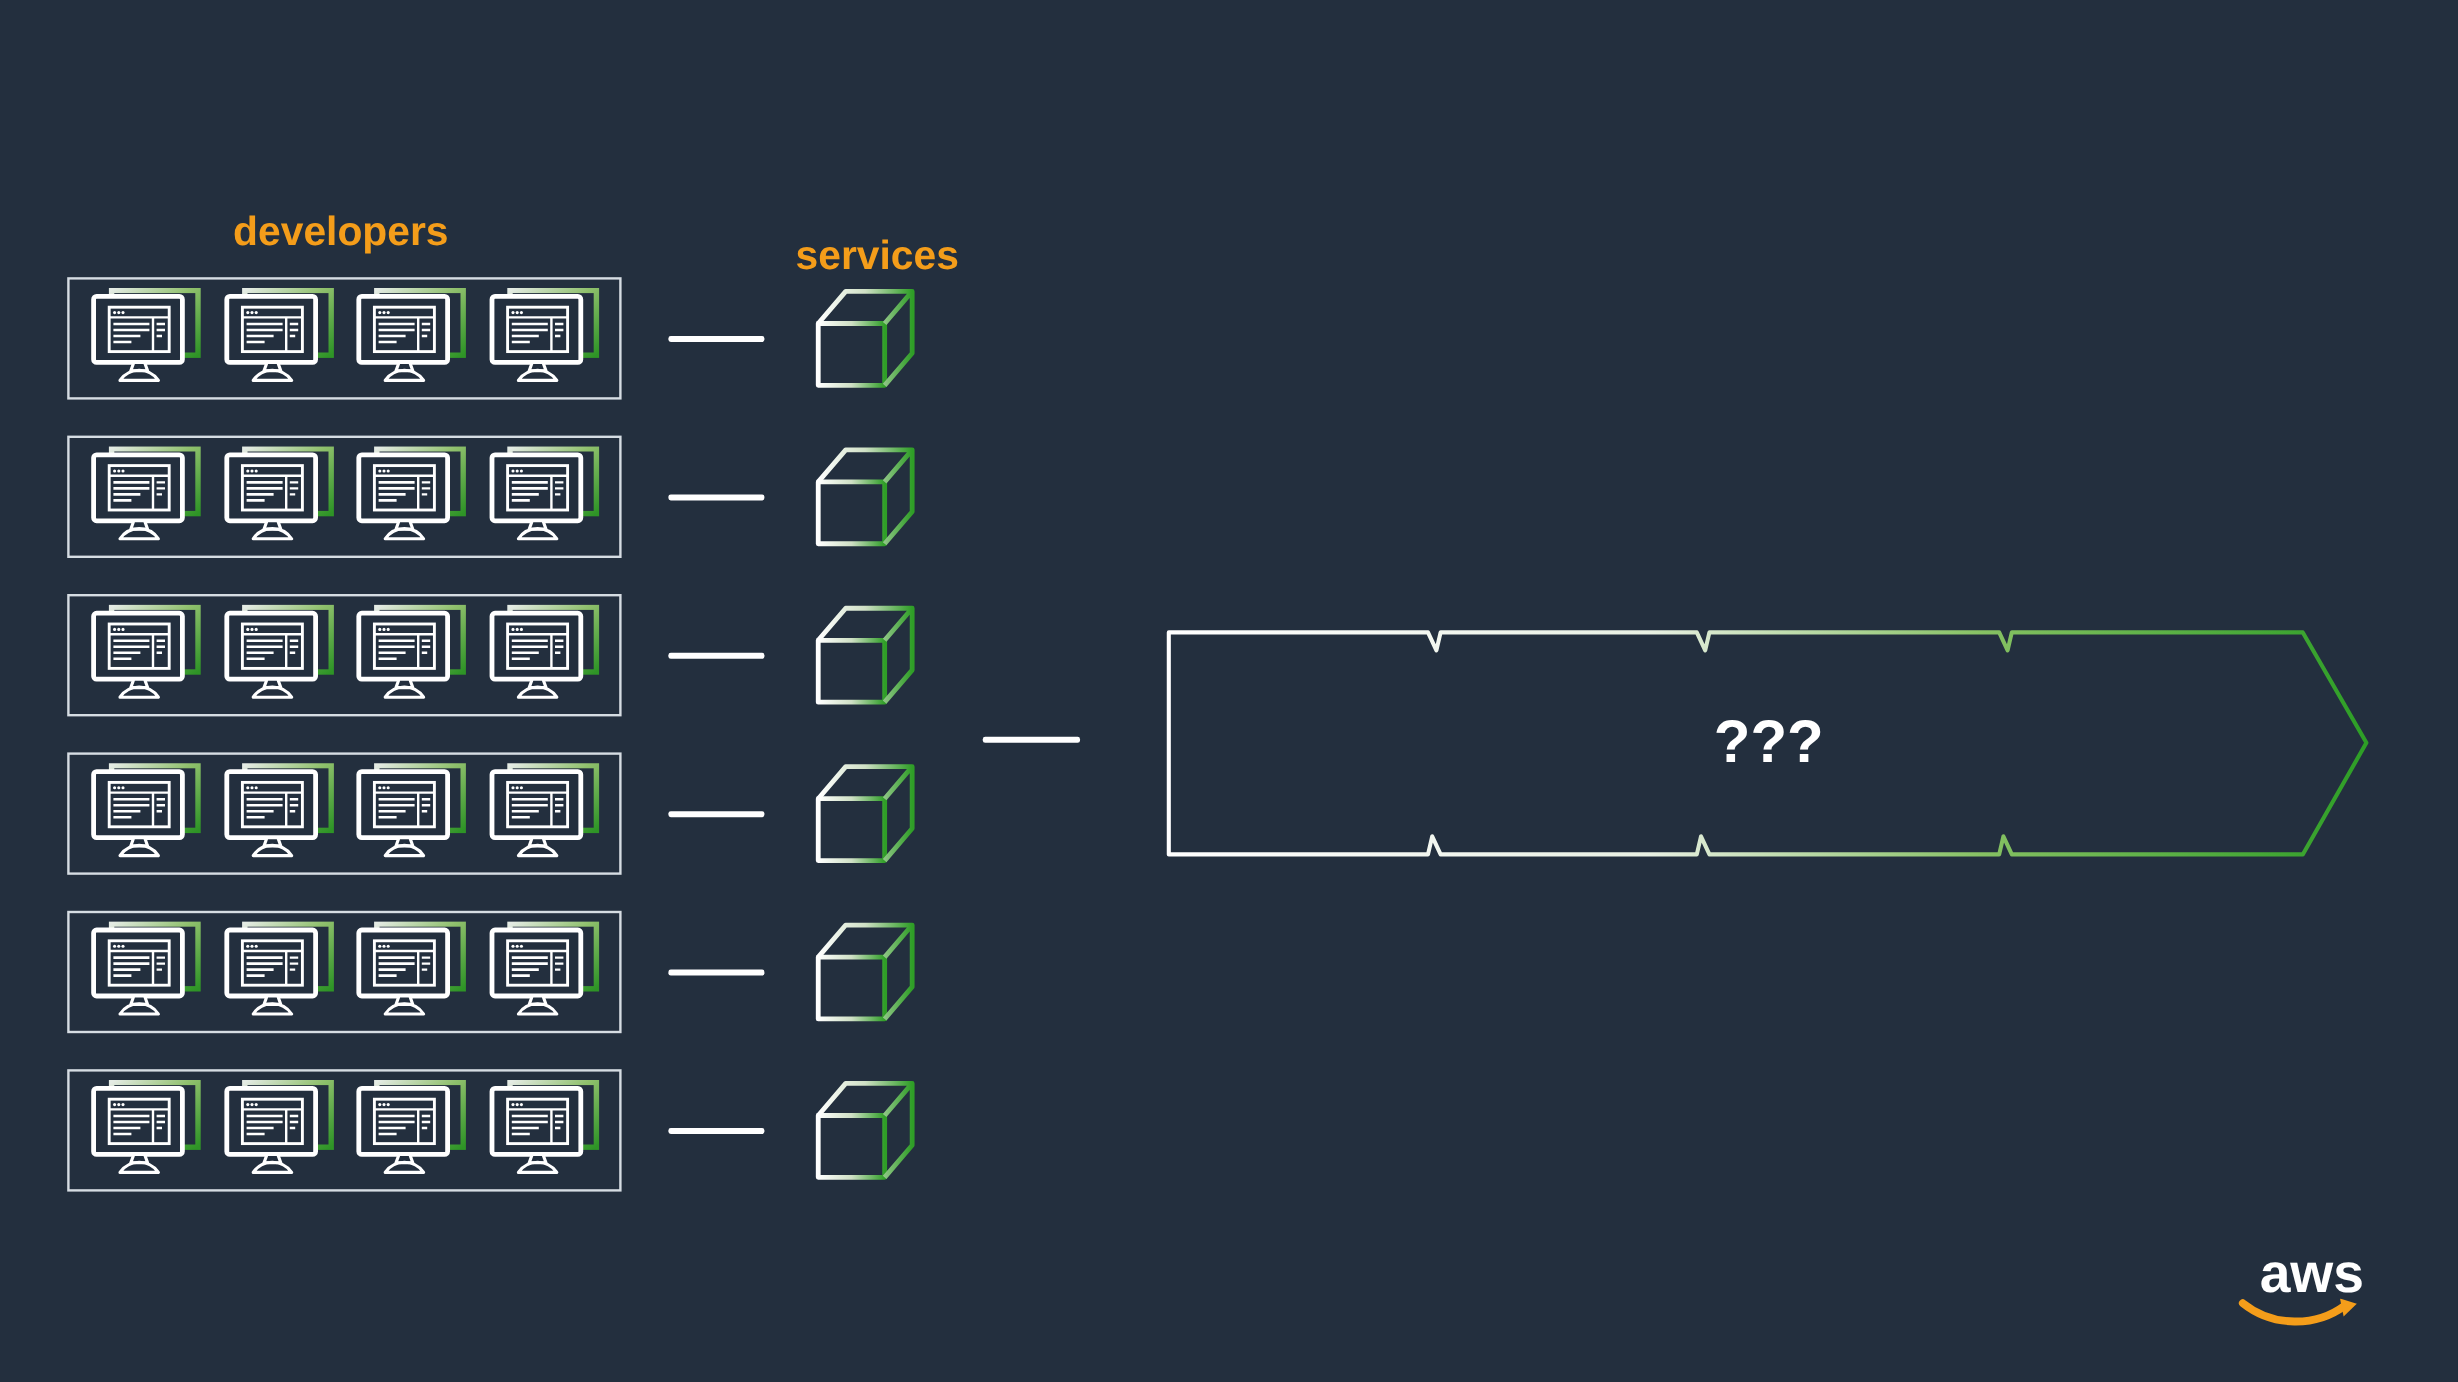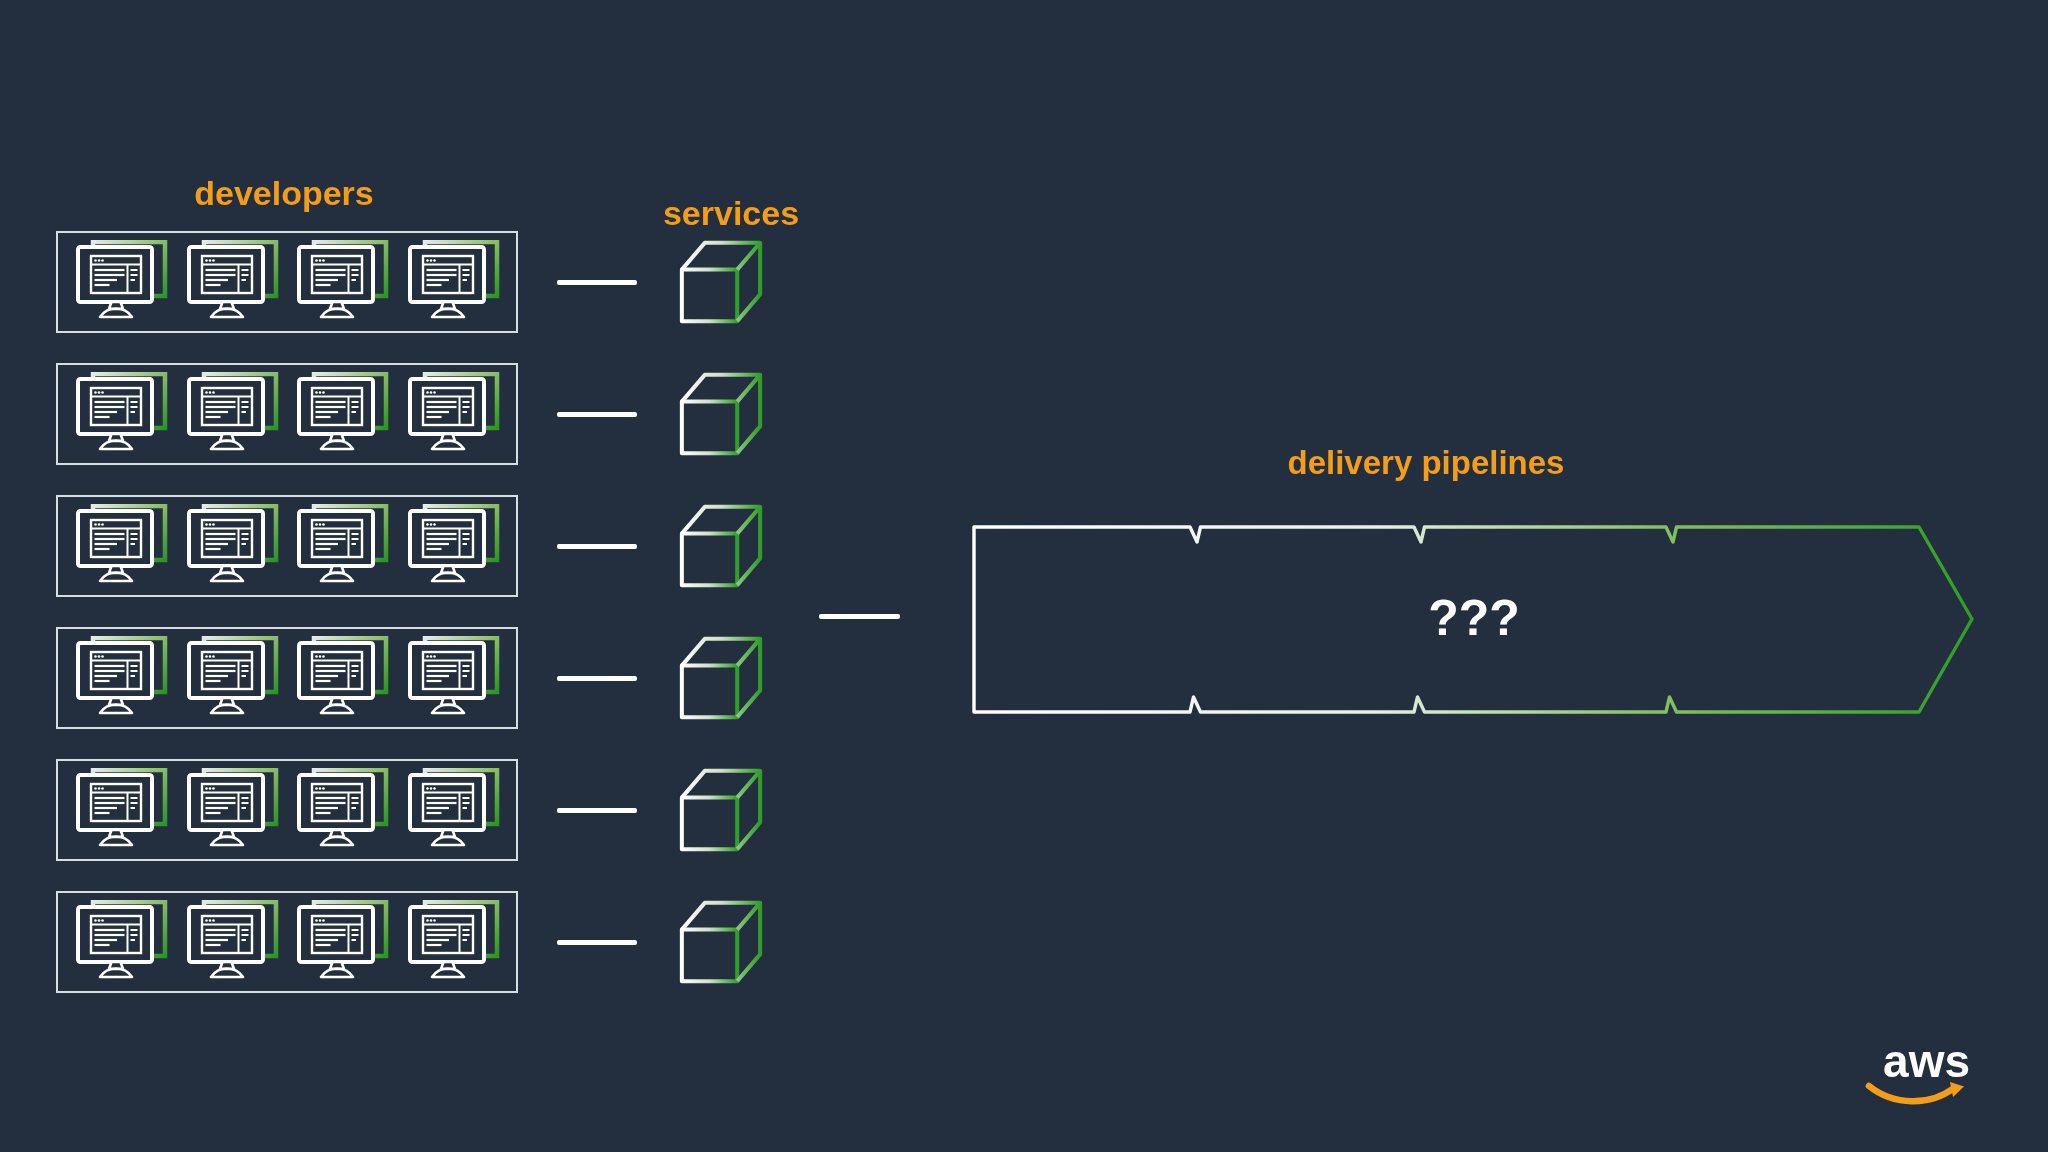--- a/index.html
+++ b/index.html
@@ -75,21 +75,20 @@
       <g id="sym-cube">
         <path d="M3,31 H61 V85 H3 Z" fill="none" stroke="url(#gradCube)" stroke-width="4.2" stroke-linejoin="round"></path>
         <path d="M3,31 L27,3 H85 L61,31 M85,3 V57 L61,85" fill="none" stroke="url(#gradCube)" stroke-width="4.2" stroke-linejoin="round"></path>
       </g>
     </defs>
   </svg>
 
 
   <div class="col-label lbl-developers">developers</div>
   <div class="col-label lbl-services">services</div>
-  <div class="lbl-pipelines">delivery pipelines</div>
 
   <div>
       <div class="dev-row" style="top:231px">
         <svg width="96" height="84" viewBox="0 0 96 84">
           <use href="#sym-monitor"></use>
         </svg>
         <svg width="96" height="84" viewBox="0 0 96 84">
           <use href="#sym-monitor"></use>
         </svg>
         <svg width="96" height="84" viewBox="0 0 96 84">

